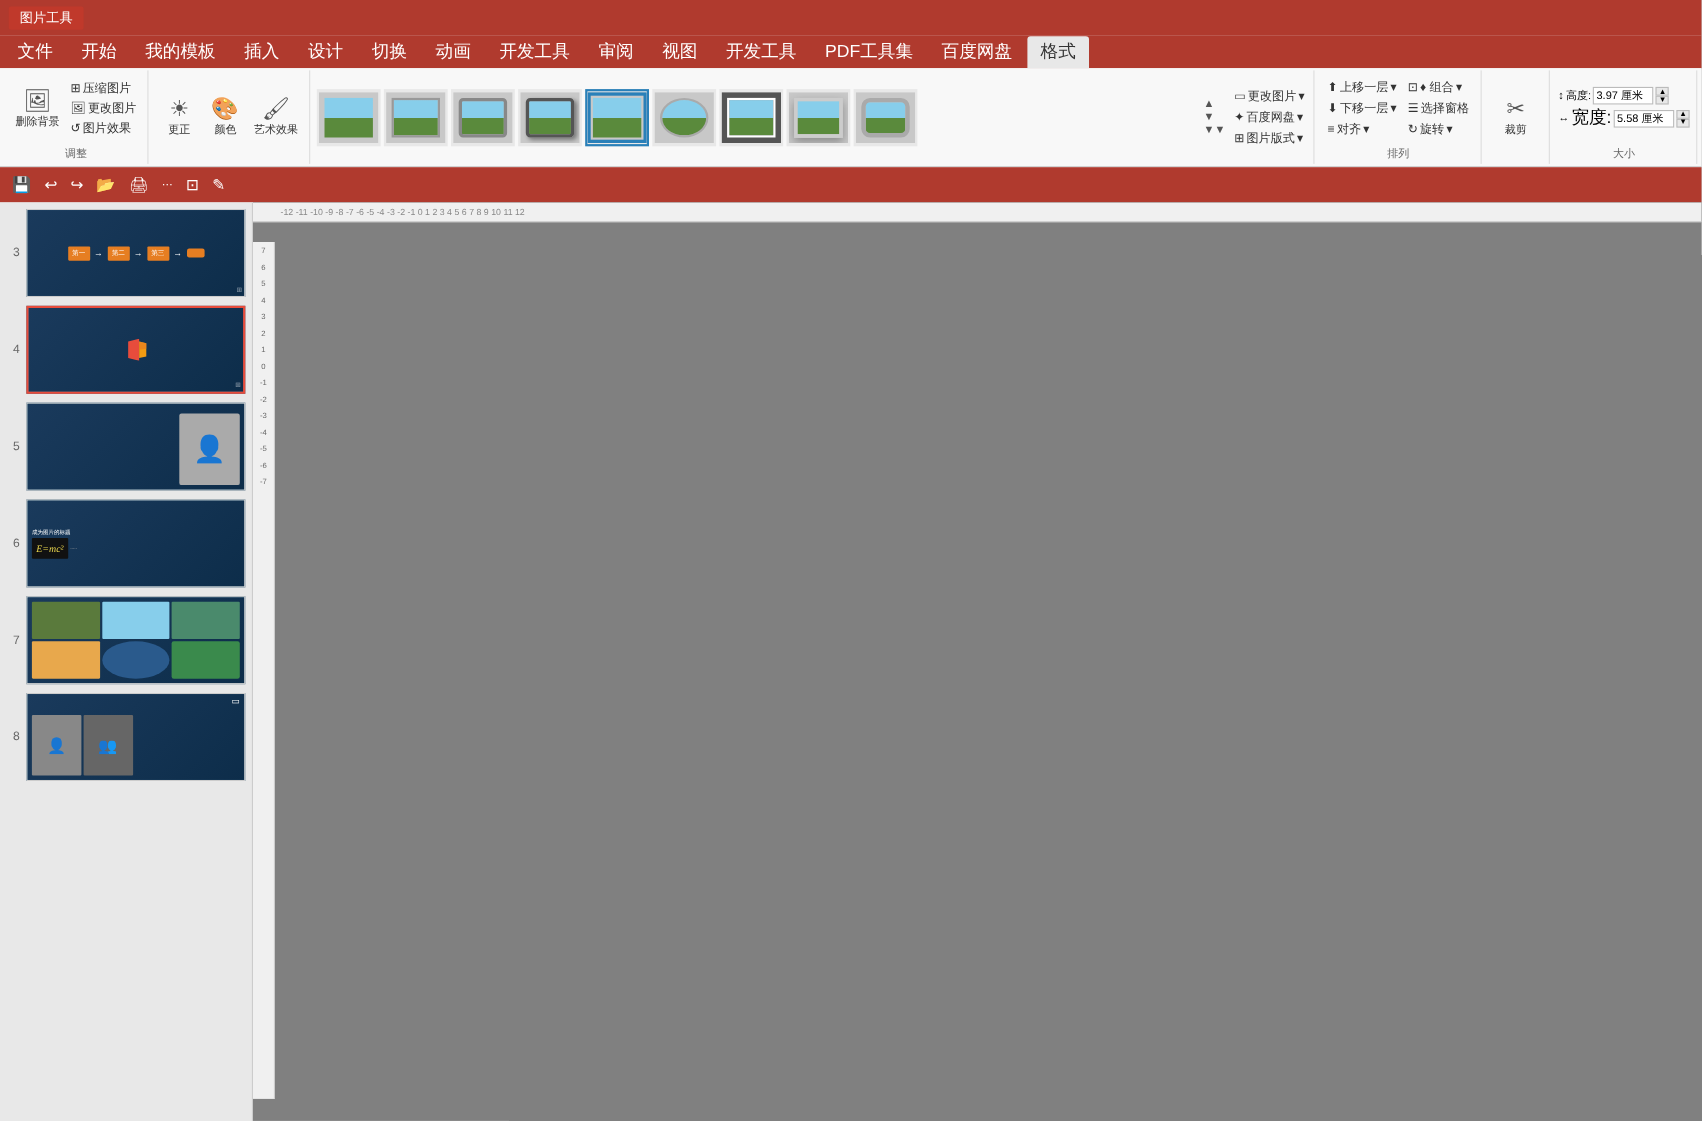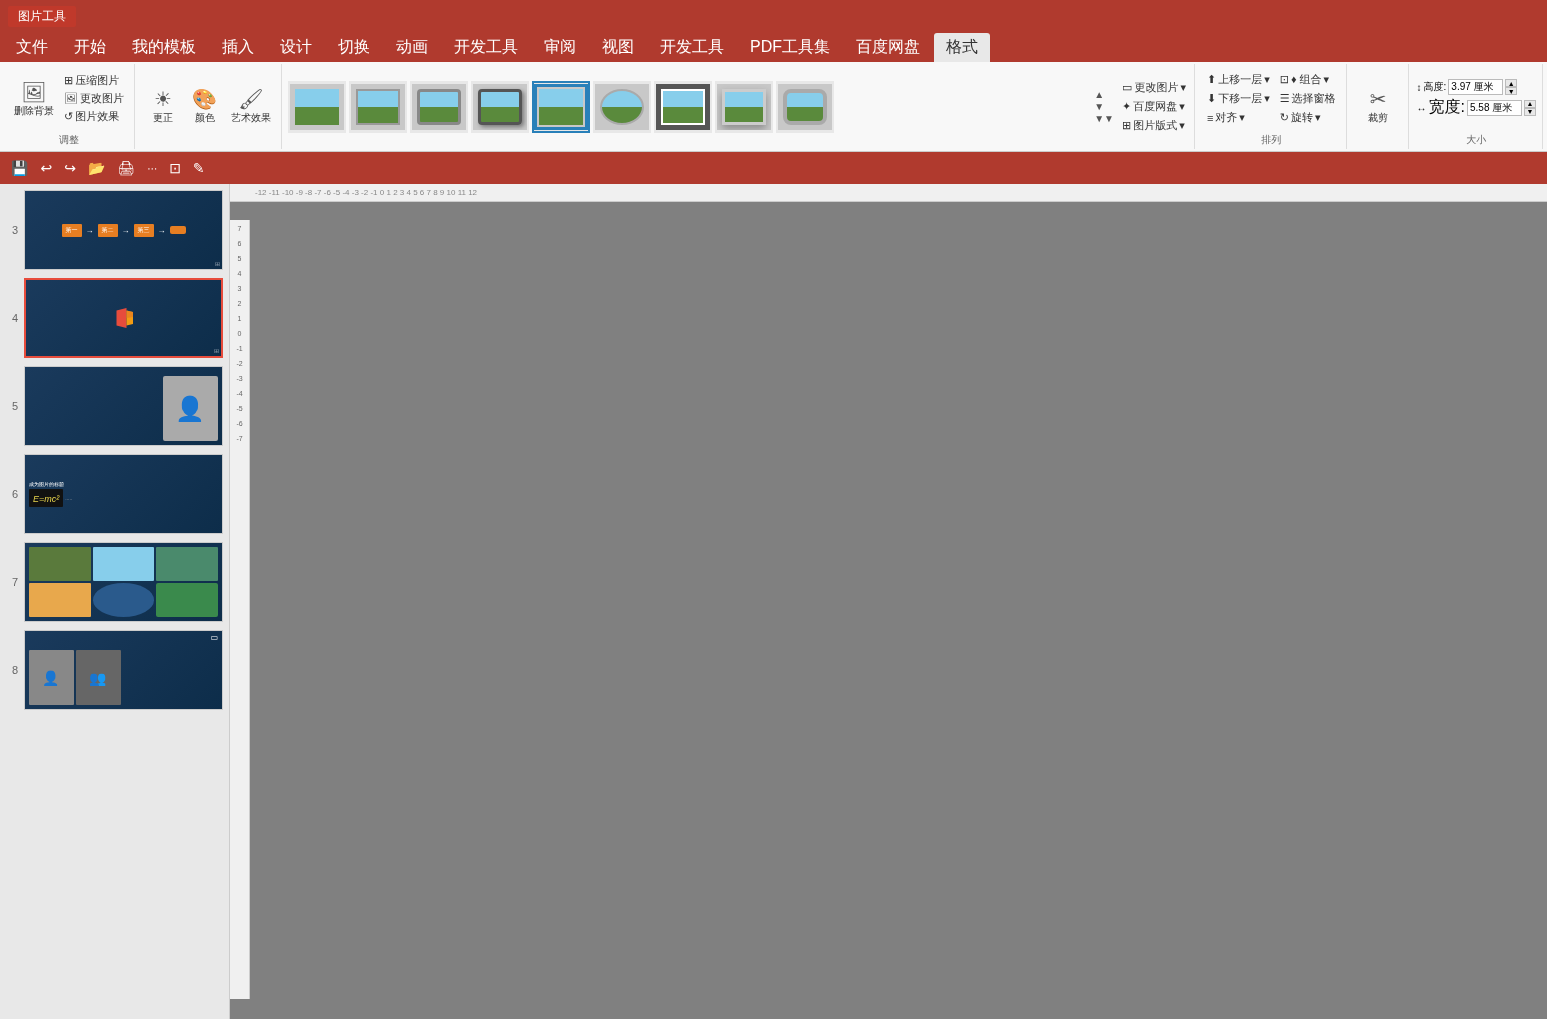--- a/index.html
+++ b/index.html
@@ -651,21 +651,21 @@
       </div>
     </div>
 
     <div class="slide-thumb">
       <span class="slide-num">6</span>
       <div class="slide-img">
         <div class="slide-thumb-content">
           <div class="slide6-content">
             <div style="display:flex;flex-direction:column;gap:2px;width:100%;">
               <div style="font-size:5px;color:white;">成为图片的标题</div>
-              <div style="display:flex;gap:2px;align-items:center;">
+              <div style="display:flex;gap:2px;align-items:center;font-family:Liberation Serif, serif;">
                 <div style="background:#111;padding:2px 4px;border-radius:1px;">
                   <span style="color:#e8d44d;font-size:9px;font-style:italic;">E=mc²</span>
                 </div>
                 <div style="font-size:5px;color:#aaa;">.....</div>
               </div>
             </div>
           </div>
         </div>
       </div>
     </div>

